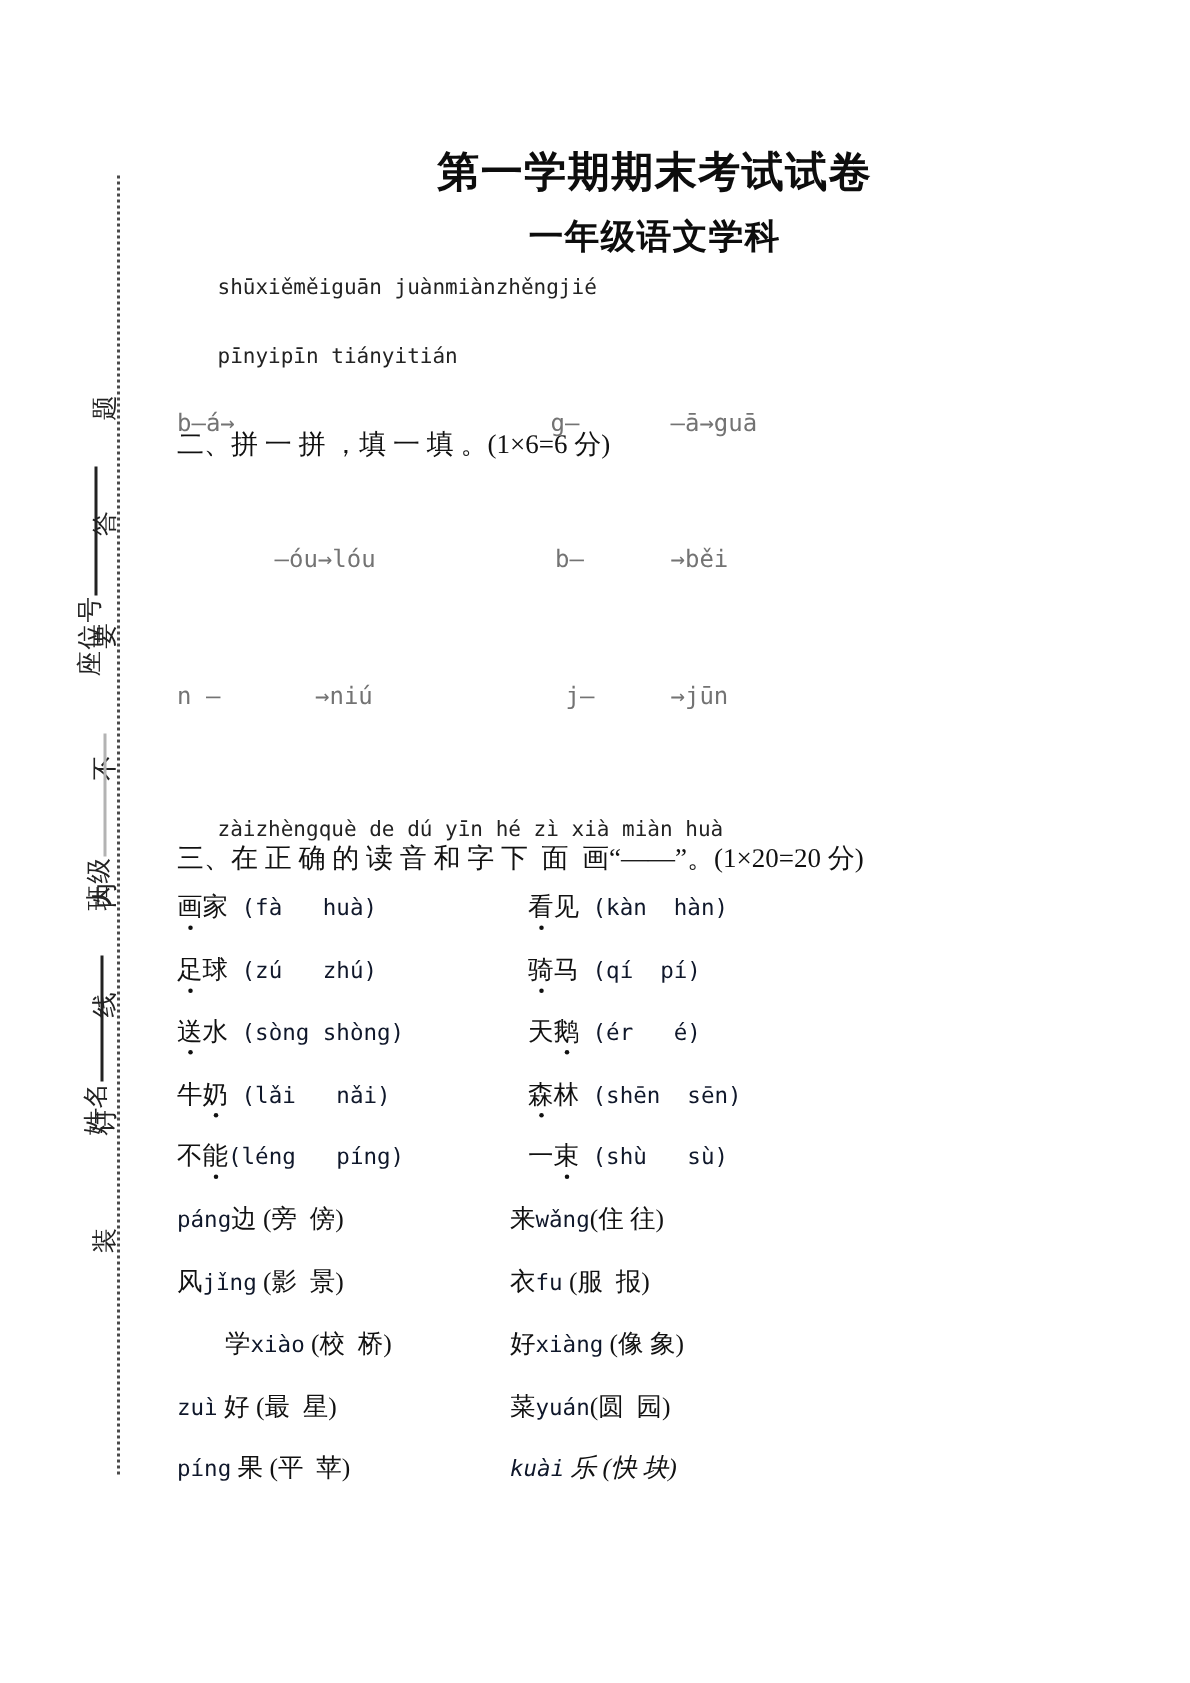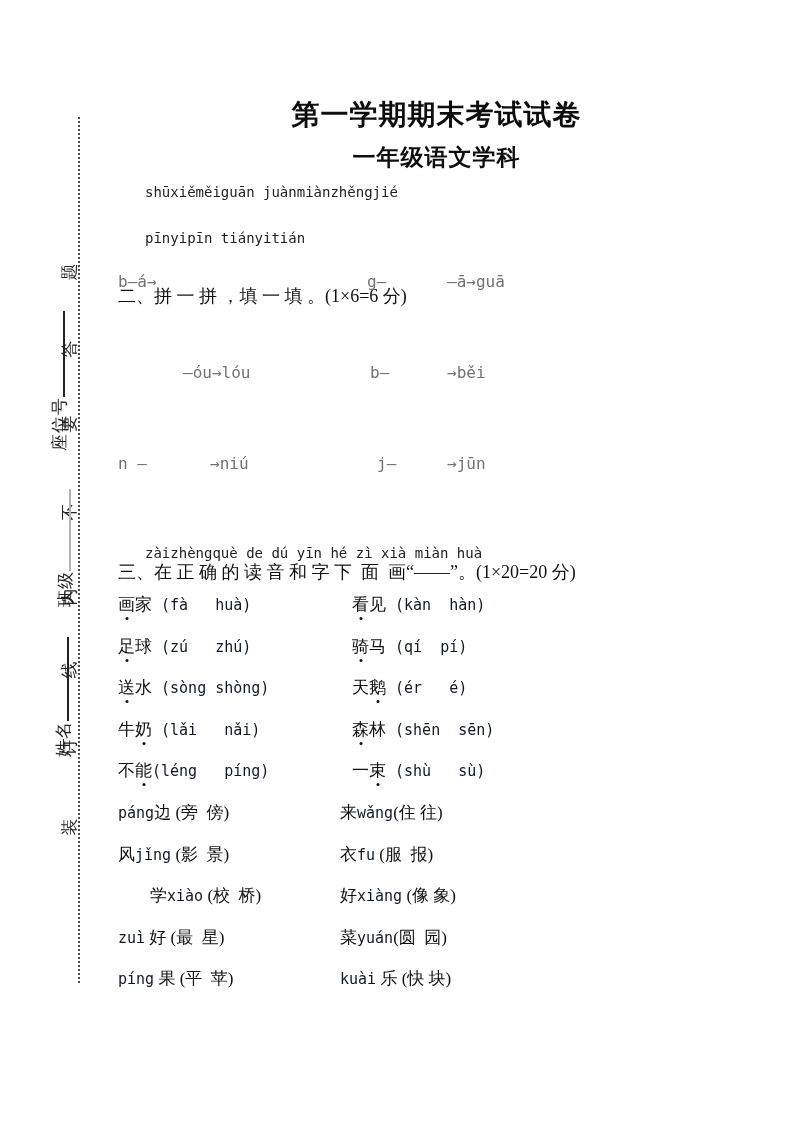--- a/index.html
+++ b/index.html
@@ -146,16 +146,16 @@
       <div class="item" style="top: 759px; left: 352px;"><span class="seg cn">一</span><span class="seg cn dot-char">束</span><span class="seg pyw"> (shù   sù)</span></div>
       <div class="item" style="top: 801px; left: 118px;"><span class="seg pyw">páng</span><span class="seg cn">边 (旁  傍)</span></div>
       <div class="item" style="top: 801px; left: 340px;"><span class="seg cn">来</span><span class="seg pyw">wǎng</span><span class="seg cn">(住 往)</span></div>
       <div class="item" style="top: 843px; left: 118px;"><span class="seg cn">风</span><span class="seg pyw">jǐng</span><span class="seg cn"> (影  景)</span></div>
       <div class="item" style="top: 843px; left: 340px;"><span class="seg cn">衣</span><span class="seg pyw">fu</span><span class="seg cn"> (服  报)</span></div>
       <div class="item" style="top: 884px; left: 118px; margin-left: 32px;"><span class="seg cn">学</span><span class="seg pyw">xiào</span><span class="seg cn"> (校  桥)</span></div>
       <div class="item" style="top: 884px; left: 340px;"><span class="seg cn">好</span><span class="seg pyw">xiàng</span><span class="seg cn"> (像 象)</span></div>
       <div class="item" style="top: 926px; left: 118px;"><span class="seg pyw">zuì</span><span class="seg cn"> 好 (最  星)</span></div>
       <div class="item" style="top: 926px; left: 340px;"><span class="seg cn">菜</span><span class="seg pyw">yuán</span><span class="seg cn">(圆  园)</span></div>
       <div class="item" style="top: 967px; left: 118px;"><span class="seg pyw">píng</span><span class="seg cn"> 果 (平  苹)</span></div>
-      <div class="item" style="top: 967px; left: 340px;"><span class="seg pyw">kuài</span><span class="seg cn"> 乐 (快 块)</span></div>
+      <div class="item" style="top: 967px; left: 340px; font-style: italic;"><span class="seg pyw">kuài</span><span class="seg cn"> 乐 (快 块)</span></div>
     </div>
 
 </div>
 
 </body></html>

